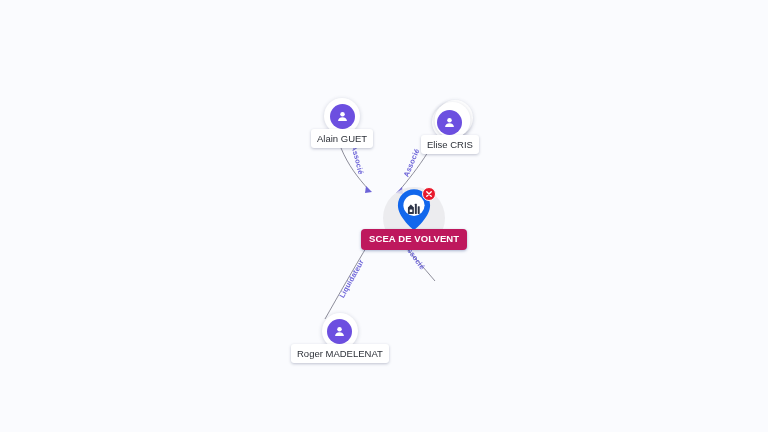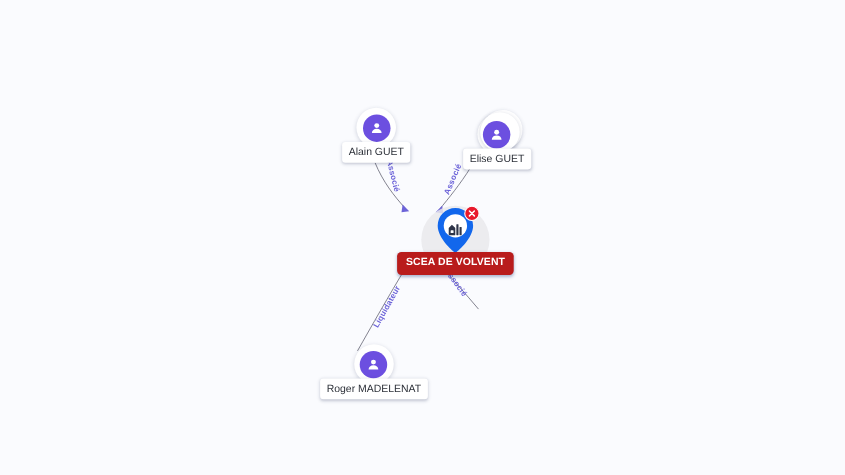--- a/index.html
+++ b/index.html
@@ -123,21 +123,21 @@
     border-radius: 50%;
     background: #e8192c;
     border: 1.5px solid #ffffff;
     display: flex; align-items: center; justify-content: center;
     z-index: 6;
   }
   .pin-badge svg { display: block; }
 
   .company-label {
     margin-top: -11px;
-    background: #b91c1c;
+    background: #be185d;
     color: #ffffff;
     font-size: 9.5px;
     font-weight: 600;
     letter-spacing: .1px;
     line-height: 1;
     padding: 5px 8px 6px;
     border-radius: 4px;
     white-space: nowrap;
     box-shadow: 0 1px 3px rgba(20,50,120,.35);
     position: relative;
@@ -182,21 +182,21 @@
 
   <div class="node" id="node-elise" style="left:421px; top:104px;">
     <div class="avatar-ring stacked">
       <div class="avatar-disc">
         <svg width="15" height="15" viewBox="0 0 24 24" aria-hidden="true">
           <circle cx="12" cy="8.3" r="3.6" fill="#ffffff"></circle>
           <path d="M4.9 19.2c0-3.9 3.2-6.2 7.1-6.2s7.1 2.3 7.1 6.2z" fill="#ffffff"></path>
         </svg>
       </div>
     </div>
-    <div class="node-label">Elise GUET</div>
+    <div class="node-label">Elise CRIS</div>
   </div>
 
 
   <div class="node" id="node-roger" style="left:291px; top:313px;">
     <div class="avatar-ring">
       <div class="avatar-disc">
         <svg width="15" height="15" viewBox="0 0 24 24" aria-hidden="true">
           <circle cx="12" cy="8.3" r="3.6" fill="#ffffff"></circle>
           <path d="M4.9 19.2c0-3.9 3.2-6.2 7.1-6.2s7.1 2.3 7.1 6.2z" fill="#ffffff"></path>
         </svg>

